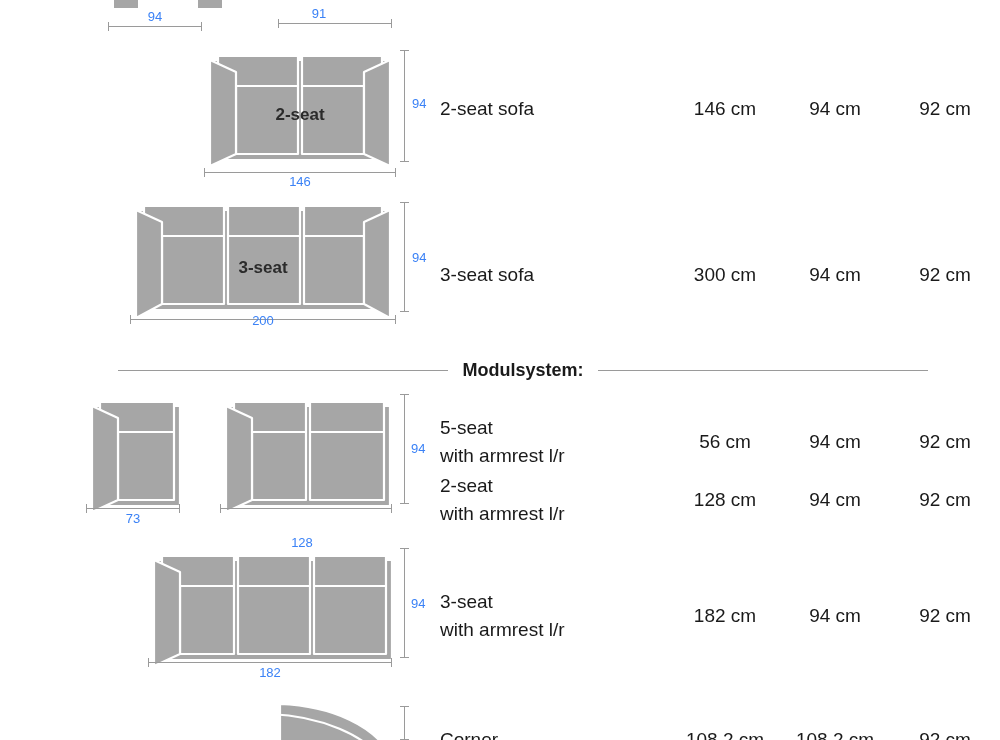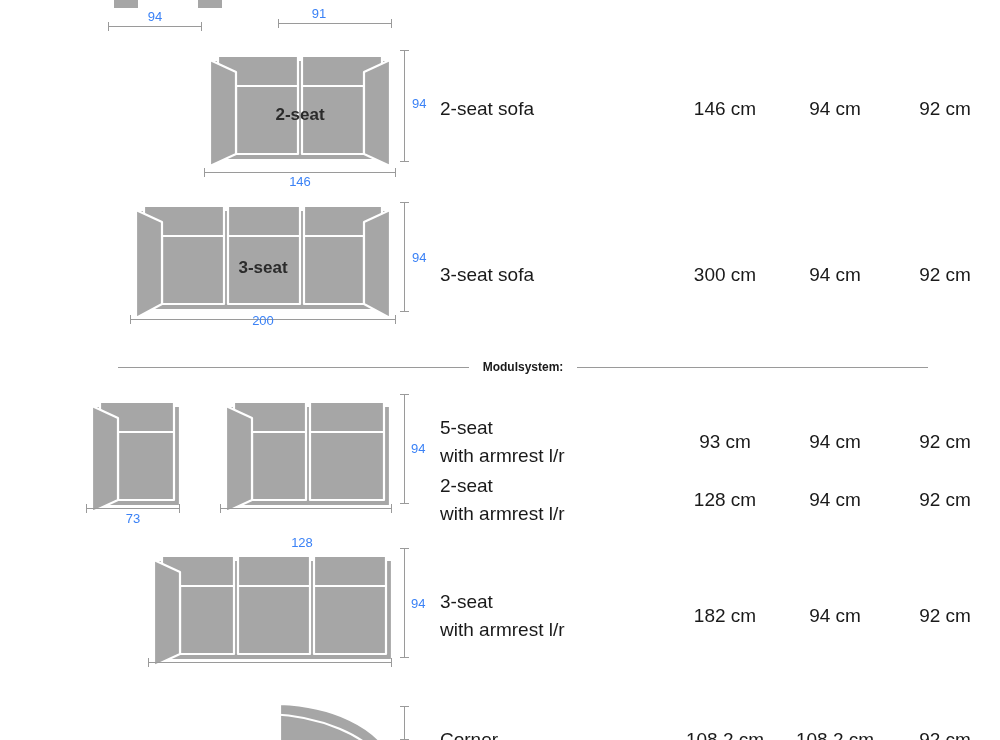--- a/index.html
+++ b/index.html
@@ -112,21 +112,21 @@
     display: flex;
     align-items: center;
     gap: 14px;
   }
   .section .rule {
     flex: 1 1 auto;
     height: 1px;
     background: #9a9a9a;
   }
   .section .title {
-    font-size: 12px;
+    font-size: 18px;
     font-weight: bold;
     color: #1a1a1a;
     white-space: nowrap;
   }
 </style>
 </head>
 <body>
 
 <div class="canvas">
 
@@ -244,20 +244,21 @@
         <path d="M92,14 L164,14 L164,44 L92,44 Z"></path>
         <path d="M168,14 L240,14 L240,44 L168,44 Z"></path>
         <path d="M34,44 L88,44 L88,112 L34,112 Z"></path>
         <path d="M92,44 L164,44 L164,112 L92,112 Z"></path>
         <path d="M168,44 L240,44 L240,112 L168,112 Z"></path>
         <path d="M8,18 L34,30 L34,112 L8,124 Z"></path>
       </g>
     </svg>
   </div>
   <div class="dim-h" style="left:148px; top:662px; width:244px;"></div>
+  <div class="dim-label center" style="left:148px; top:665px; width:244px;">182</div>
   <div class="dim-v" style="left:404px; top:548px; height:110px;"></div>
   <div class="dim-label" style="left:411px; top:596px;">94</div>
 
   <div class="sofa" style="left:262px; top:700px;">
     <svg width="136" height="60" viewBox="0 0 136 60">
       <g fill="#a6a6a6" stroke="#ffffff" stroke-width="2.2" stroke-linejoin="round">
         <path d="M18,4 C70,6 114,26 130,58 L130,60 L18,60 Z"></path>
         <path d="M8,14 C60,16 104,36 120,60 L8,60 Z" fill="none"></path>
       </g>
     </svg>
@@ -280,21 +281,21 @@
     <div class="spec-val">300 cm</div>
     <div class="spec-val">94 cm</div>
     <div class="spec-val">92 cm</div>
   </div>
 
   <div class="spec-row" style="left:440px; top:414px;">
     <div class="spec-name">
       <span class="l1">5-seat</span>
       <span class="l2">with armrest l/r</span>
     </div>
-    <div class="spec-val">93 cm</div>
+    <div class="spec-val">56 cm</div>
     <div class="spec-val">94 cm</div>
     <div class="spec-val">92 cm</div>
   </div>
 
   <div class="spec-row" style="left:440px; top:472px;">
     <div class="spec-name">
       <span class="l1">2-seat</span>
       <span class="l2">with armrest l/r</span>
     </div>
     <div class="spec-val">128 cm</div>

